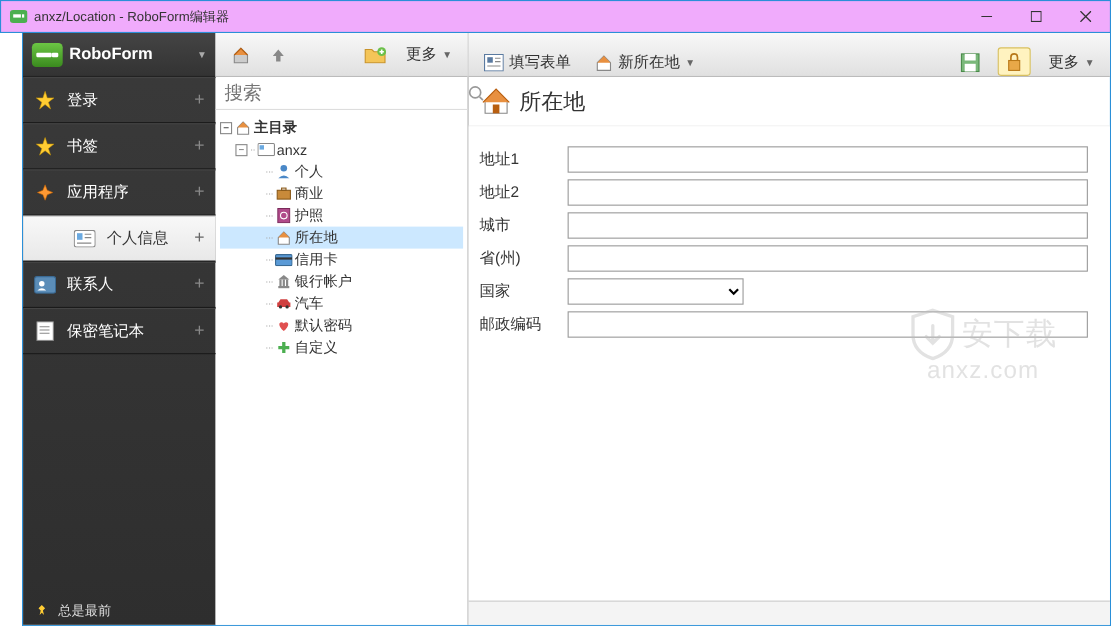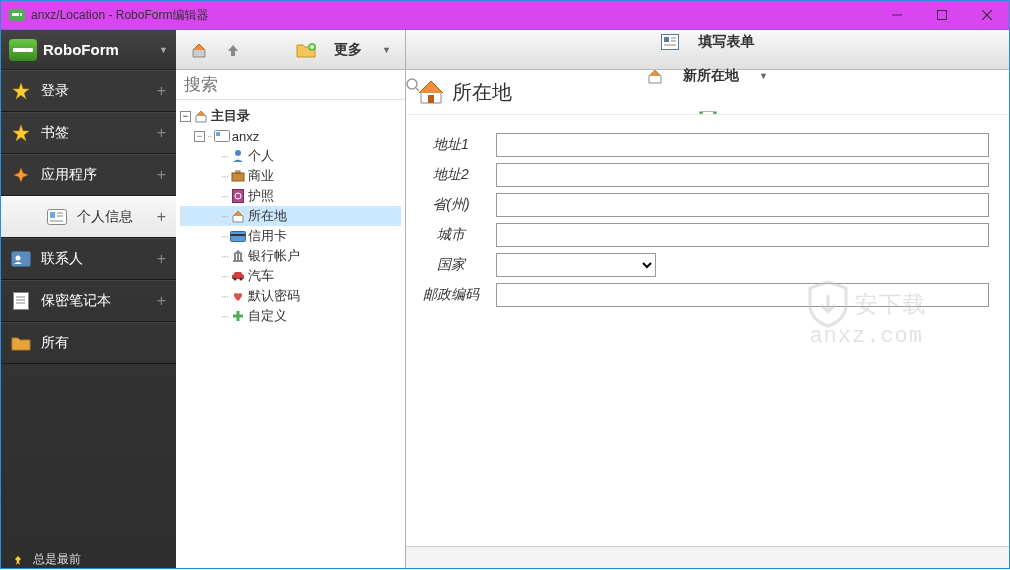--- a/index.html
+++ b/index.html
@@ -1,85 +1,85 @@
 <!DOCTYPE html>
 <html><head>
 <meta charset="utf-8">
 <style>
 * { box-sizing: border-box; margin: 0; padding: 0; font-family: "Microsoft YaHei", Arial, sans-serif; }
 body { width: 1010px; height: 570px; background: #fff; overflow: hidden; position: relative; }
 
 
-.titlebar { height: 30px; border: 1px solid #2a8fd8; display: flex; align-items: center; padding-left: 8px; font-size: 12px; color: #333; background: #d946ef; }
+.titlebar { height: 30px; border: 1px solid #2a8fd8; display: flex; align-items: center; padding-left: 8px; font-size: 12px; color: #333; background: #f0abfc; }
 .titlebar .app-icon { width: 16px; height: 16px; margin-right: 6px; }
 .titlebar .spacer { flex: 1; }
 .titlebar .winbtn { width: 45px; height: 28px; display: flex; align-items: center; justify-content: center; font-size: 14px; color: #333; }
 
-.app-body { display: flex; height: 539px; border: 1px solid #2a8fd8; border-top: none; }
+.app-body { display: flex; height: 539px; border: 1px solid #2a8fd8; border-top: none; margin-left: 20px; }
 
 
 .sidebar { width: 175px; background: linear-gradient(#3a3a3a,#2e2e2e); display: flex; flex-direction: column; color: #fff; }
 .brand { height: 40px; display: flex; align-items: center; padding: 0 8px; gap: 6px; background: linear-gradient(#444,#333); border-bottom: 1px solid #222; }
 .brand-icon { width: 28px; height: 22px; border-radius: 4px; background: linear-gradient(#6cc644,#3a8a1e); position: relative; }
 .brand-icon::before { content:""; position:absolute; width:14px; height:4px; background:#fff; top:9px; left:4px; border-radius:1px; }
 .brand-icon::after { content:""; position:absolute; width:6px; height:4px; background:#fff; top:9px; right:4px; border-radius:1px; }
 .brand-text { font-size: 15px; font-weight: bold; flex: 1; }
 .brand-drop { font-size: 9px; color: #aaa; }
 
 .nav-item { height: 42px; display: flex; align-items: center; padding: 0 10px; gap: 10px; border-top: 1px solid #444; border-bottom: 1px solid #1a1a1a; font-size: 14px; cursor: pointer; position: relative; }
 .nav-item .plus { margin-left: auto; color: #888; font-size: 16px; }
 .nav-item.active { background: linear-gradient(#f8f8f8,#e8e8e8); color: #333; border-top: 1px solid #fff; padding-left: 46px; }
 .nav-item.active .plus { color: #666; }
 .nav-icon { width: 20px; height: 20px; display: flex; align-items: center; justify-content: center; }
 
 .sidebar .filler { flex: 1; }
-.footer-item { height: 26px; display: flex; align-items: flex-end; padding: 0 10px; gap: 8px; font-size: 12px; color: #ddd; cursor: pointer; }
+.footer-item { height: 26px; display: flex; align-items: center; padding: 0 10px; gap: 8px; font-size: 12px; color: #ddd; cursor: pointer; }
 .footer-item .fi { width: 14px; height: 14px; display: flex; align-items: center; justify-content: center; }
 
 
 .tree-panel { width: 230px; border-right: 1px solid #b0b0b0; display: flex; flex-direction: column; background: #fff; }
 .tree-toolbar { height: 40px; background: linear-gradient(#f8f8f8,#e0e0e0); border-bottom: 1px solid #bbb; display: flex; align-items: center; padding: 0 8px; gap: 6px; }
 .tree-toolbar .spacer { flex: 1; }
-.tb-btn { display: flex; align-items: center; gap: 20px; padding: 3px 6px; border-radius: 3px; cursor: pointer; font-size: 14px; color: #333; font-weight: bold; }
+.tb-btn { display: flex; align-items: center; gap: 5px; padding: 3px 6px; border-radius: 3px; cursor: pointer; font-size: 14px; color: #333; }
 .search-row { height: 30px; border-bottom: 1px solid #ddd; display: flex; align-items: center; padding: 0 8px; }
 .search-row input { flex: 1; border: none; outline: none; font-size: 17px; color: #666; background: transparent; }
 .tree { flex: 1; padding: 6px 4px; font-size: 13px; color: #333; overflow: auto; }
 .tree-row { display: flex; align-items: center; height: 20px; gap: 2px; cursor: pointer; white-space: nowrap; }
 .tree-row .exp { width: 11px; height: 11px; border: 1px solid #888; font-size: 9px; line-height: 9px; text-align: center; color: #555; background: #fff; }
 .tree-row .noexp { width: 11px; }
 .tree-row .dots { color: #aaa; font-size: 10px; letter-spacing: -1px; }
 .tree-row .ico { width: 16px; height: 16px; display: flex; align-items: center; justify-content: center; font-size: 13px; }
 .tree-row.selected { background: #cce8ff; }
 .tree-row.bold { font-weight: bold; }
 .indent1 { padding-left: 14px; }
 .indent2 { padding-left: 28px; }
 
 
 .main { flex: 1; display: flex; flex-direction: column; position: relative; }
-.main-toolbar { height: 40px; background: linear-gradient(#f8f8f8,#e0e0e0); border-bottom: 1px solid #bbb; display: flex; align-items: center; padding: 0 8px; gap: 10px; flex-direction: column; }
+.main-toolbar { height: 40px; background: linear-gradient(#f8f8f8,#e0e0e0); border-bottom: 1px solid #bbb; display: flex; align-items: flex-end; padding: 0 8px; gap: 10px; }
 .main-toolbar .spacer { flex: 1; }
 .form-header { height: 45px; display: flex; align-items: center; gap: 8px; padding: 0 12px; border-bottom: 1px solid #eee; }
 .form-header .hico { width: 26px; height: 26px; }
 .form-header .title { font-size: 20px; color: #333; }
 .form-body { flex: 1; padding: 18px 20px 10px 10px; overflow: auto; background: #fff; }
 .form-row { display: flex; align-items: flex-start; margin-bottom: 6px; }
-.form-row label { width: 80px; text-align: center; padding-right: 10px; font-size: 14px; color: #333; padding-top: 3px; font-style: italic; }
+.form-row label { width: 80px; text-align: left; padding-right: 10px; font-size: 14px; color: #333; padding-top: 3px; }
 .form-row input[type=text], .form-row select { flex: 1; height: 24px; border: 1px solid #999; padding: 0 4px; font-size: 13px; background: #fff; }
 .form-row select { width: 160px; flex: none; }
 .form-row textarea { flex: 1; height: 185px; border: 1px solid #999; padding: 4px; font-size: 13px; resize: none; }
 .status-bar { height: 22px; border-top: 1px solid #ccc; background: #f4f4f4; }
 
 
 .tooltip { position: absolute; right: 0; top: 62px; width: 100px; background: #ffffe1; border: 1px solid #888; padding: 4px 6px; font-size: 12px; color: #333; z-index: 5; }
 
 
 .watermark { position: absolute; left: 400px; top: 250px; z-index: 3; pointer-events: none; opacity: 0.45; }
 .watermark .wm-icon { display: inline-block; vertical-align: middle; }
-.watermark .wm-text { display: inline-block; vertical-align: middle; font-size: 23px; color: #bfbfbf; font-weight: 400; letter-spacing: 1px; }
-.watermark .wm-sub { font-size: 22px; color: #bfbfbf; text-align: center; margin-top: -4px; letter-spacing: 1px; font-family: Liberation Mono, monospace; }
+.watermark .wm-text { display: inline-block; vertical-align: middle; font-size: 28px; color: #bfbfbf; font-weight: 400; letter-spacing: 1px; }
+.watermark .wm-sub { font-size: 22px; color: #bfbfbf; text-align: center; margin-top: -4px; letter-spacing: 1px; }
 
 
 svg { display: block; }
 </style>
 </head>
 <body>
 
 <div class="titlebar">
   <span class="app-icon">
     <svg width="16" height="16">
@@ -173,28 +173,20 @@
           <svg width="16" height="18">
             <rect x="0.5" y="0.5" width="15" height="17" fill="#fff" stroke="#888"></rect>
             <line x1="3" y1="5" x2="12" y2="5" stroke="#888"></line>
             <line x1="3" y1="8" x2="12" y2="8" stroke="#888"></line>
             <line x1="3" y1="11" x2="12" y2="11" stroke="#888"></line>
           </svg>
         </span>
       <span>保密笔记本</span>
       <span class="plus">+</span>
     </div>
-    <div class="nav-item">
-      <span class="nav-icon">
-          <svg width="20" height="16">
-            <path d="M1 3 L7 3 L9 5 L19 5 L19 15 L1 15 Z" fill="#e8a33d" stroke="#b87a1e"></path>
-          </svg>
-        </span>
-      <span>所有</span>
-    </div>
 
     <div class="filler"></div>
     <div class="footer-item">
       <span class="fi">
           <svg width="12" height="12">
             <path d="M6 1 L9 4 L7 6 L8 10 L6 8 L4 10 L5 6 L3 4 Z" fill="#ffcc33"></path>
           </svg>
         </span>
       <span>总是最前</span>
     </div>
@@ -418,25 +410,25 @@
     <div class="form-body">
       <div class="form-row">
           <label>地址1</label>
           <input type="text" value="" style="">
         </div>
       <div class="form-row">
           <label>地址2</label>
           <input type="text" value="" style="">
         </div>
       <div class="form-row">
+          <label>城市</label>
+          <input type="text" value="" style="">
+        </div>
+      <div class="form-row">
           <label>省(州)</label>
-          <input type="text" value="" style="">
-        </div>
-      <div class="form-row">
-          <label>城市</label>
           <input type="text" value="" style="">
         </div>
       <div class="form-row">
           <label>国家</label>
           <select><option></option></select>
         </div>
       <div class="form-row">
           <label>邮政编码</label>
           <input type="text" value="" style="">
         </div>

